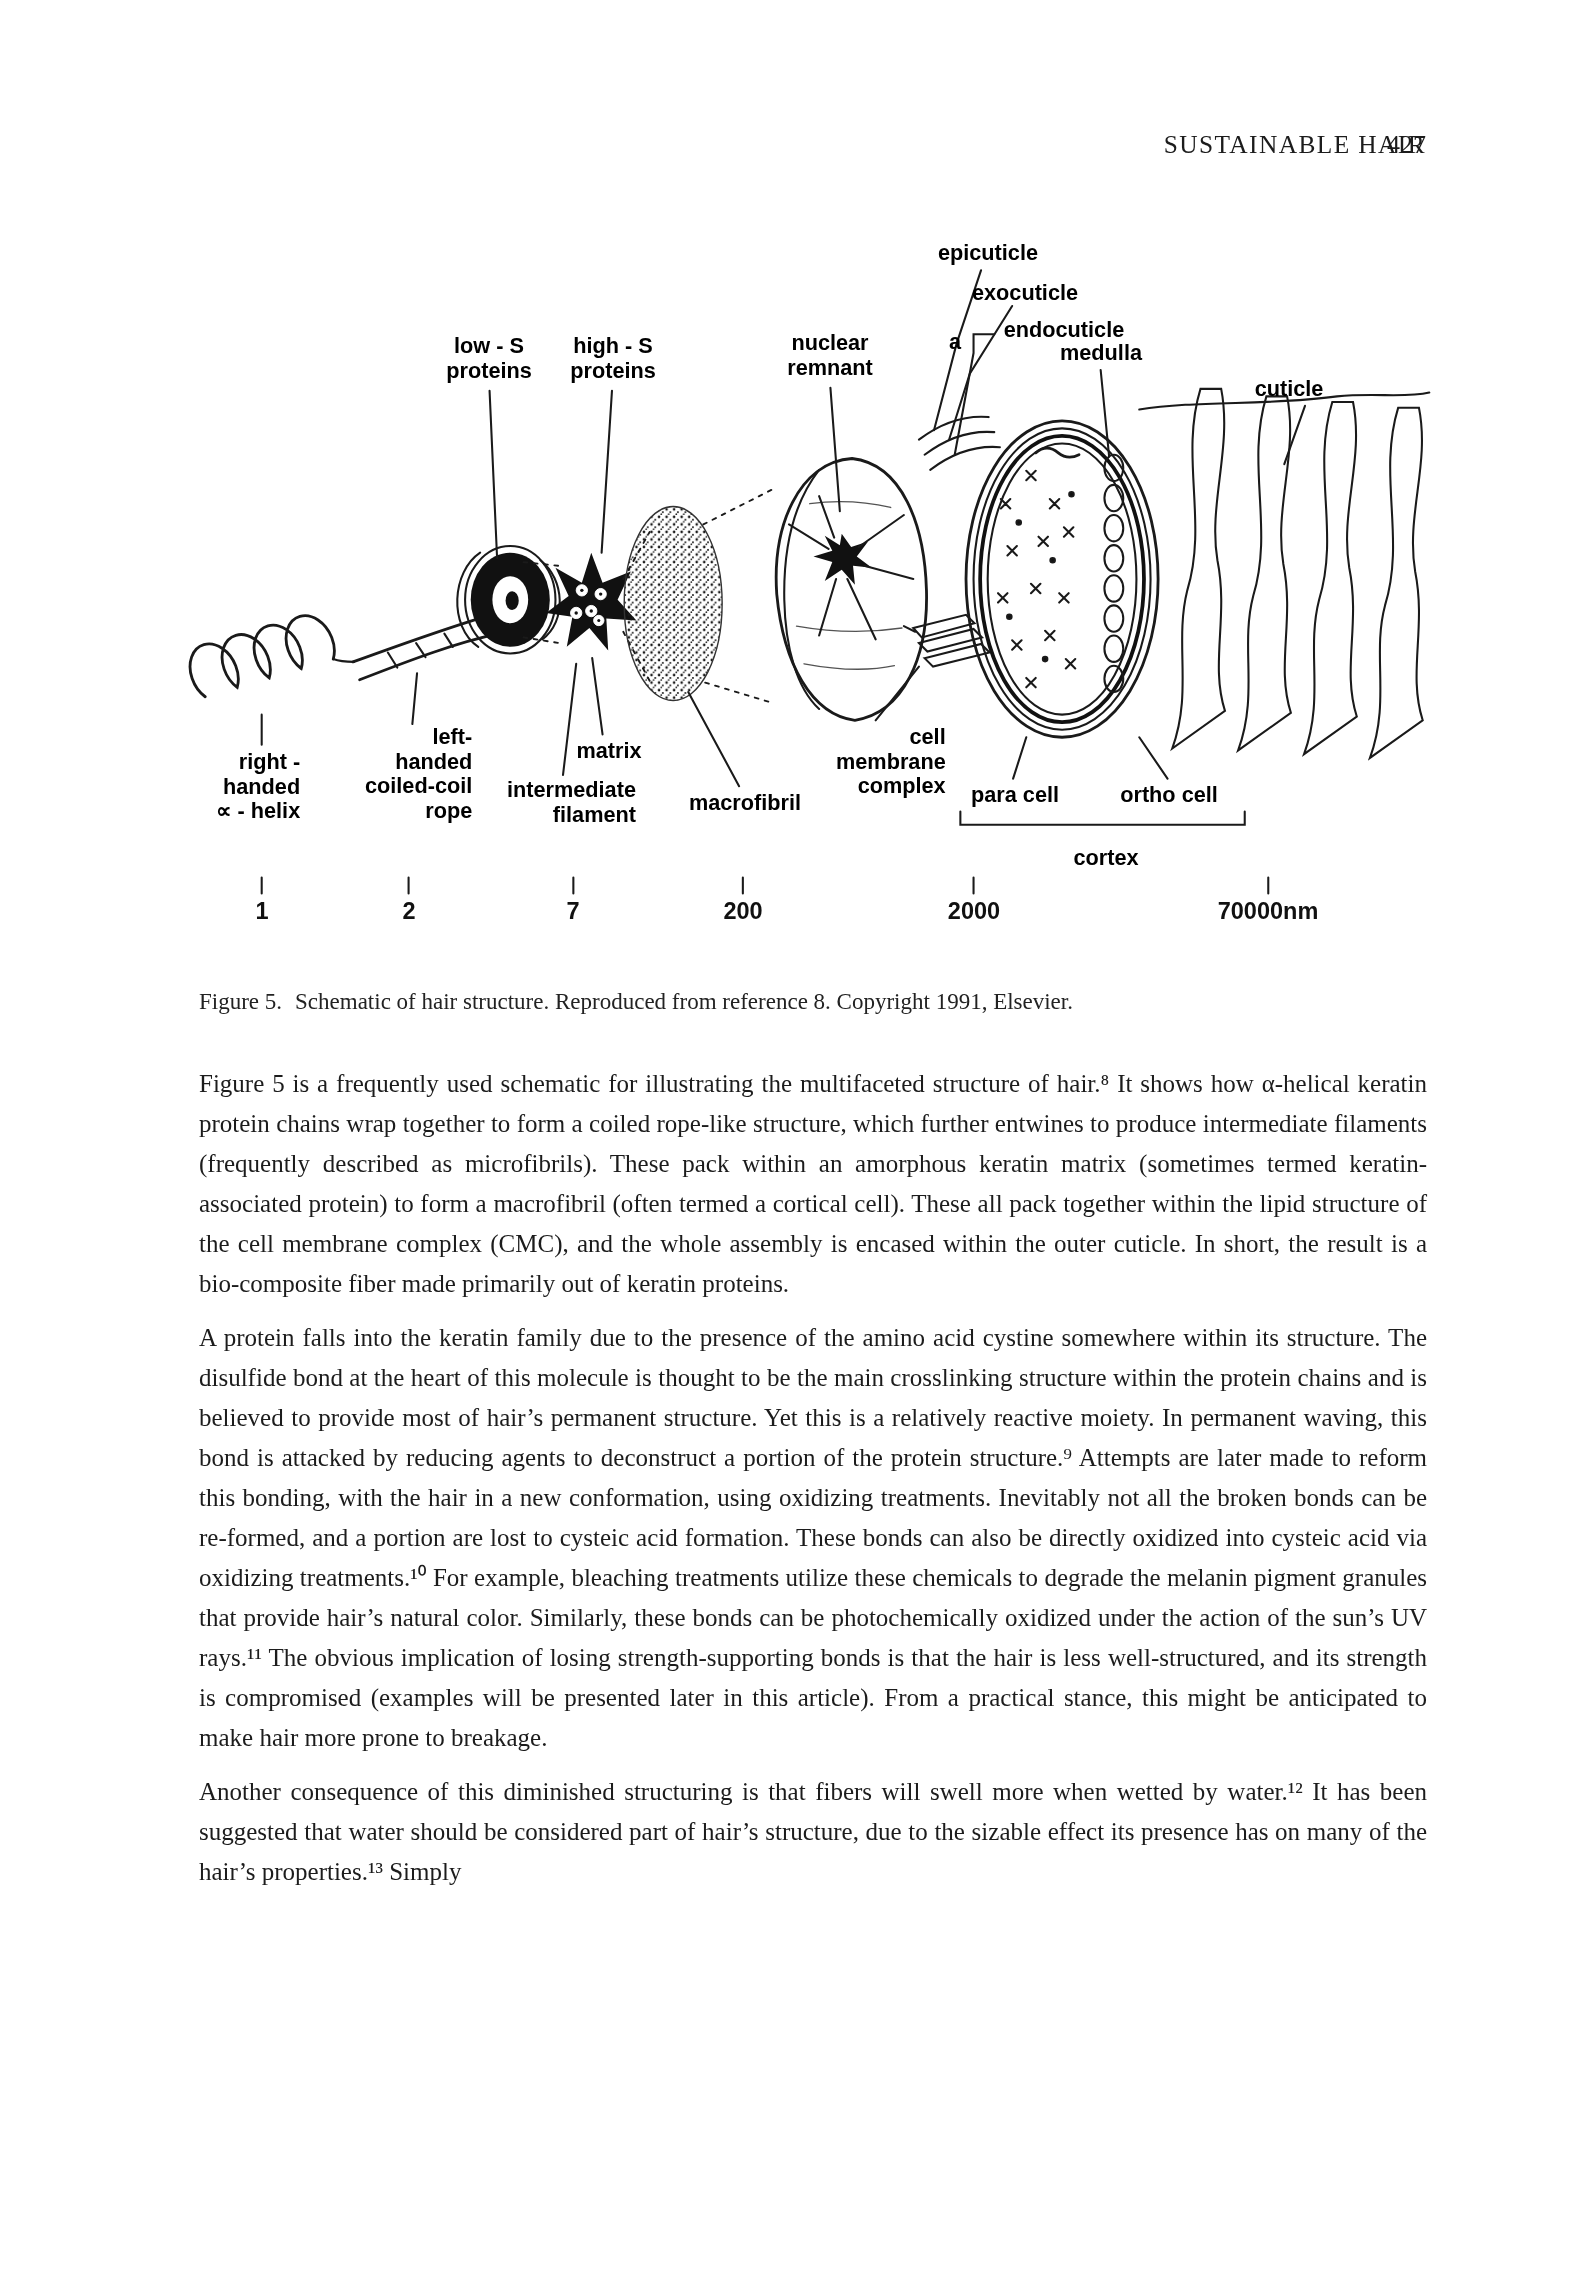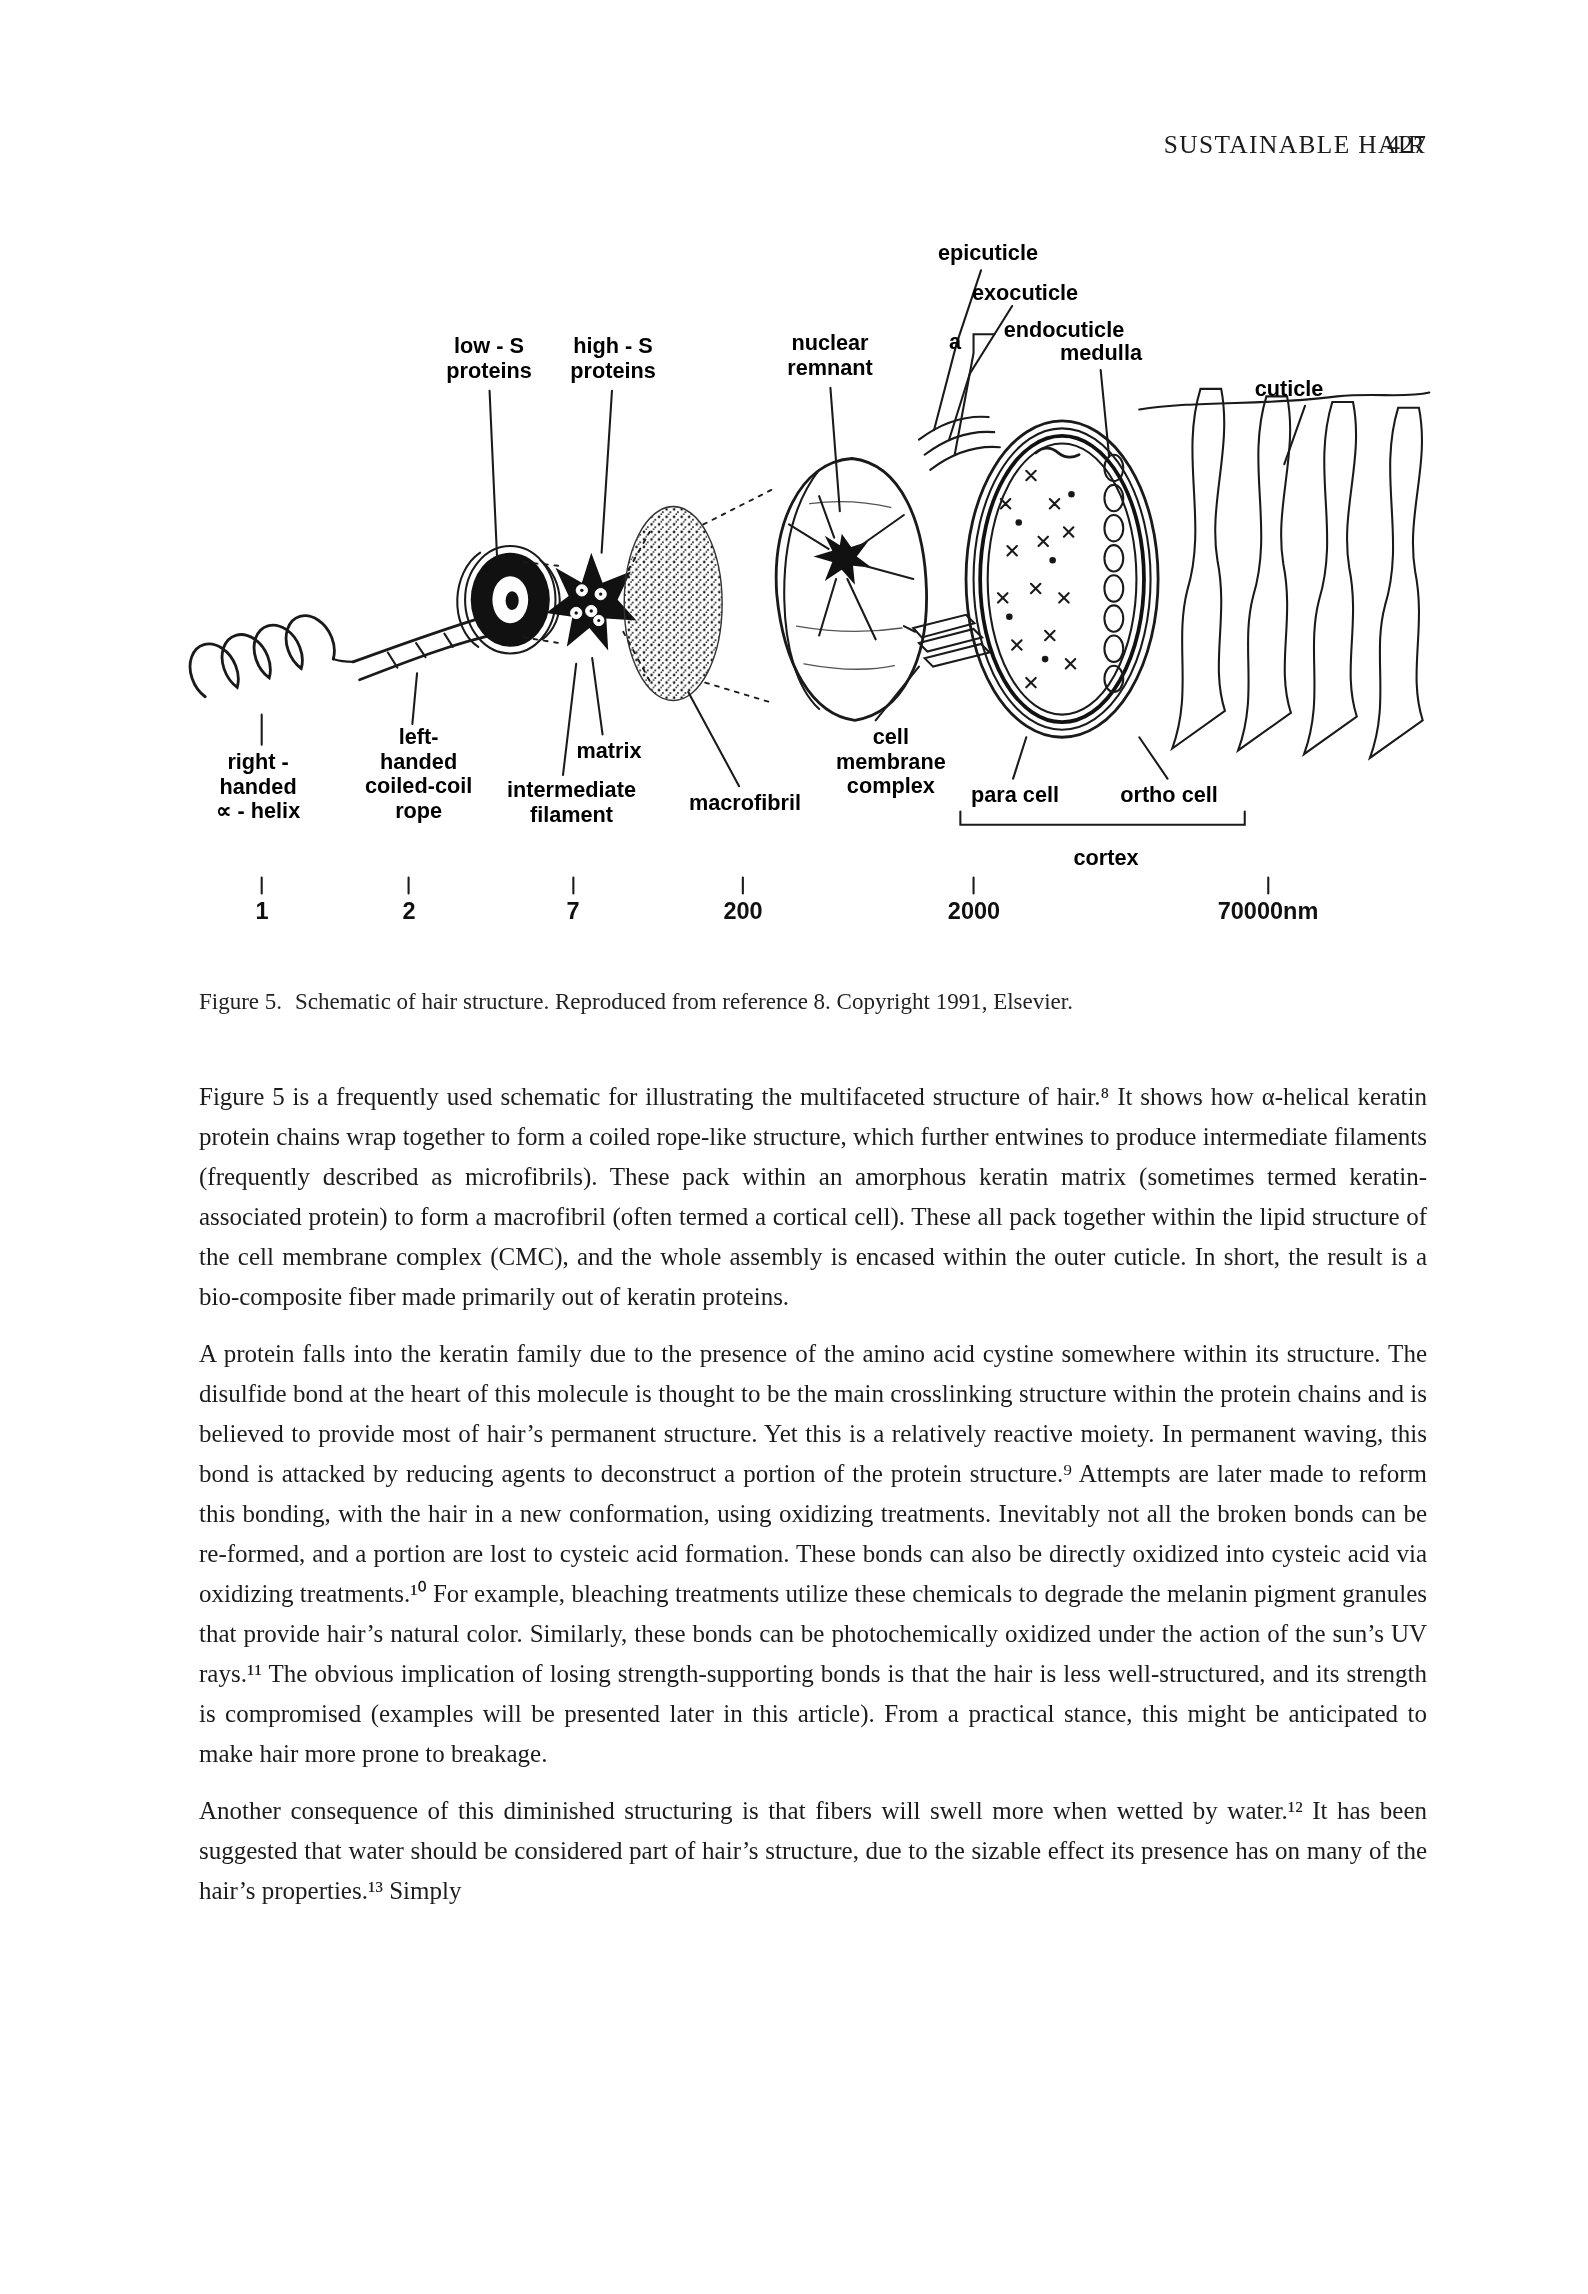--- a/index.html
+++ b/index.html
@@ -2,26 +2,26 @@
 <html style="font-size:15px"><head>
 <meta charset="utf-8">
 <style>
   *{margin:0;padding:0;box-sizing:border-box}
   html,body{width:1589px;background:#fff}
   body{height:2295px;position:relative;font-family:"Liberation Serif",serif;color:#1c1c1c;overflow:hidden}
   .running-head{position:absolute;left:199px;top:130px;width:1227px;text-align:right;font-size:25.4px;letter-spacing:1.4px}
   .page-number{position:absolute;right:163px;top:130px;font-size:26px}
   .fig-label{position:absolute;font-family:"Liberation Sans",sans-serif;font-weight:bold;font-size:21.7px;line-height:24.5px;color:#000000;white-space:pre-line;text-align:center}
   .fig-label.ctr{transform:translate(-50%,-50%)}
-  .fig-label.lft{text-align:center}
+  .fig-label.lft{text-align:right}
   .scale-num{position:absolute;font-family:"Liberation Sans",sans-serif;font-weight:bold;font-size:23.5px;color:#111;transform:translate(-50%,-50%);white-space:nowrap}
   .caption{position:absolute;left:199px;top:989px;width:1227px;font-size:23px;color:#222}
   .caption .cap-label{font-weight:400;margin-right:13px}
   .body-text{position:absolute;left:199px;top:1060px;width:1228px;font-size:25px;line-height:40px;text-align:justify}
-  .body-text p{margin:17px 0 14px 0}
+  .body-text p{margin:4px 0 14px 0}
   svg .ln{stroke:#1a1a1a;fill:none;stroke-width:2.2;stroke-linecap:round}
   svg .thick{stroke-width:3}
   svg .dash{stroke-dasharray:4 7;stroke-width:2}
   svg .thin{stroke-width:1.4;opacity:.75}
 </style>
 </head>
 <body>
 
 <div class="running-head">SUSTAINABLE HAIR</div>
 <div class="page-number">427</div>

